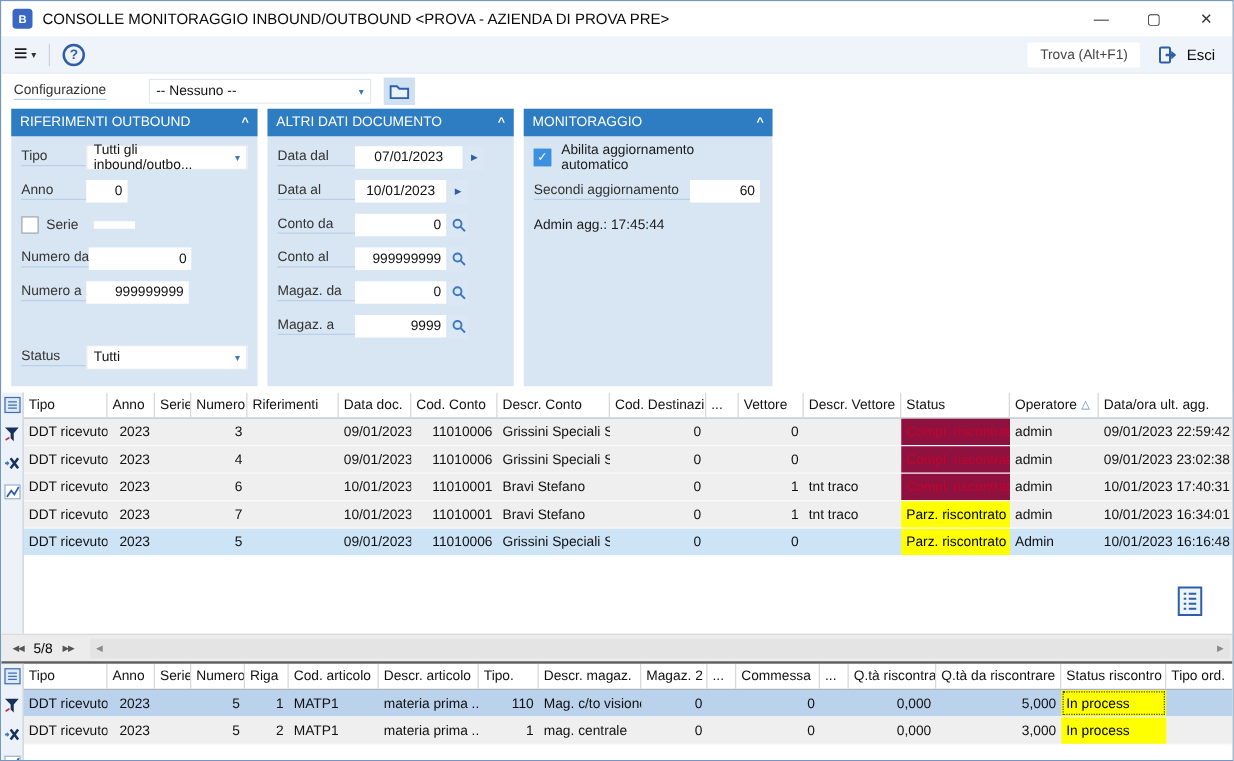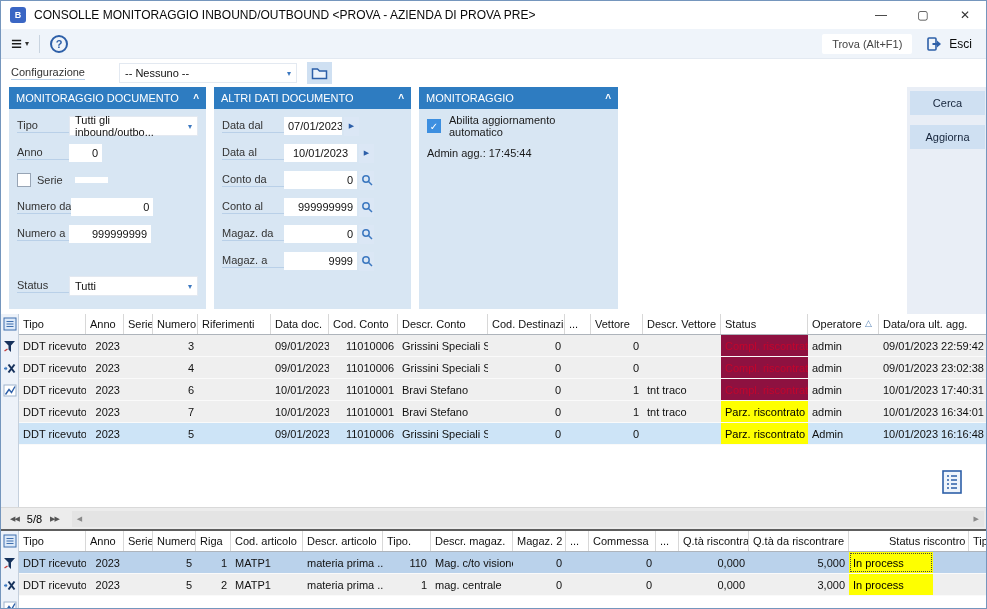--- a/index.html
+++ b/index.html
@@ -121,21 +121,21 @@
       <svg width="17" height="14" viewBox="0 0 17 14">
         <path d="M1.5 3h5l2 2h7v7.5h-14z" fill="#eaf2fb" stroke="#2d5fa8" stroke-width="1.5"></path>
       </svg>
     </span>
   </div>
 
   <div class="filters">
 
     <div class="panel" style="left:8px;width:197px">
       <div class="panel-h">
-        <span>MONITORAGGIO DOCUMENTO</span>
+        <span>RIFERIMENTI OUTBOUND</span>
         <span class="chev">^</span>
       </div>
       <div class="prow">
         <span class="flabel" style="flex:0 0 52px">Tipo</span>
         <span class="dd" style="flex:1">
           <span>Tutti gli inbound/outbo...</span>
           <span class="ddc">▾</span>
         </span>
       </div>
       <div class="prow">
@@ -164,21 +164,21 @@
       </div>
     </div>
 
     <div class="panel" style="left:213px;width:197px">
       <div class="panel-h">
         <span>ALTRI DATI DOCUMENTO</span>
         <span class="chev">^</span>
       </div>
       <div class="prow">
         <span class="flabel" style="flex:0 0 62px">Data dal</span>
-        <span class="inp ctr" style="width:58px">07/01/2023</span>
+        <span class="inp ctr" style="width:86px">07/01/2023</span>
         <span class="mini">▶</span>
       </div>
       <div class="prow">
         <span class="flabel" style="flex:0 0 62px">Data al</span>
         <span class="inp ctr" style="width:73px">10/01/2023</span>
         <span class="mini">▶</span>
       </div>
       <div class="prow">
         <span class="flabel" style="flex:0 0 62px">Conto da</span>
         <span class="inp" style="width:73px">0</span>
@@ -224,28 +224,28 @@
     <div class="panel" style="left:418px;width:199px">
       <div class="panel-h">
         <span>MONITORAGGIO</span>
         <span class="chev">^</span>
       </div>
       <div class="prow">
         <span class="cb checked">✓</span>
         <span class="ptext" style="margin-left:8px">Abilita aggiornamento automatico</span>
       </div>
       <div class="prow">
+        <span class="flabel" style="flex:0 0 125px">Secondi aggiornamento</span>
+        <span class="inp" style="width:56px">60</span>
+      </div>
+      <div class="prow">
         <span class="ptext">Admin agg.: 17:45:44</span>
       </div>
     </div>
 
-    <div class="rightstrip">
-      <div class="abtn">Cerca</div>
-      <div class="abtn">Aggiorna</div>
-    </div>
   </div>
 
   <div class="grid" style="top:313px;height:193px">
     <div class="gicons">
       <span><svg width="14" height="14" viewBox="0 0 14 14">
             <rect x="1" y="1" width="12" height="12" fill="#dce9f8" stroke="#3f6fae"></rect>
             <path d="M3.5 4.5h7M3.5 7h7M3.5 9.5h7" stroke="#3f6fae"></path>
           </svg></span>
       <span><svg width="13" height="13" viewBox="0 0 13 13">
             <path d="M1 1h11l-4 4.5V12L5.5 9.5V5.5z" fill="#16325c"></path>
@@ -476,21 +476,21 @@
           </div>
           <div class="hcell" style="flex: 0 0 23px;">
             <span>...</span>
           </div>
           <div class="hcell" style="flex: 0 0 70px;">
             <span>Q.tà riscontrata</span>
           </div>
           <div class="hcell" style="flex: 0 0 100px;">
             <span>Q.tà da riscontrare</span>
           </div>
-          <div class="hcell" style="flex: 0 0 84px; margin-left: 36px;">
+          <div class="hcell" style="flex: 0 0 84px;">
             <span>Status riscontro</span>
           </div>
           <div class="hcell" style="flex: 0 0 54px;">
             <span>Tipo ord.</span>
           </div>
         </div>
       <div id="det-rows">
           <div class="trow dsel">
             <div class="tcell" style="flex: 0 0 67px;">DDT ricevuto</div>
             <div class="tcell al-r" style="flex: 0 0 38px;">2023</div>

